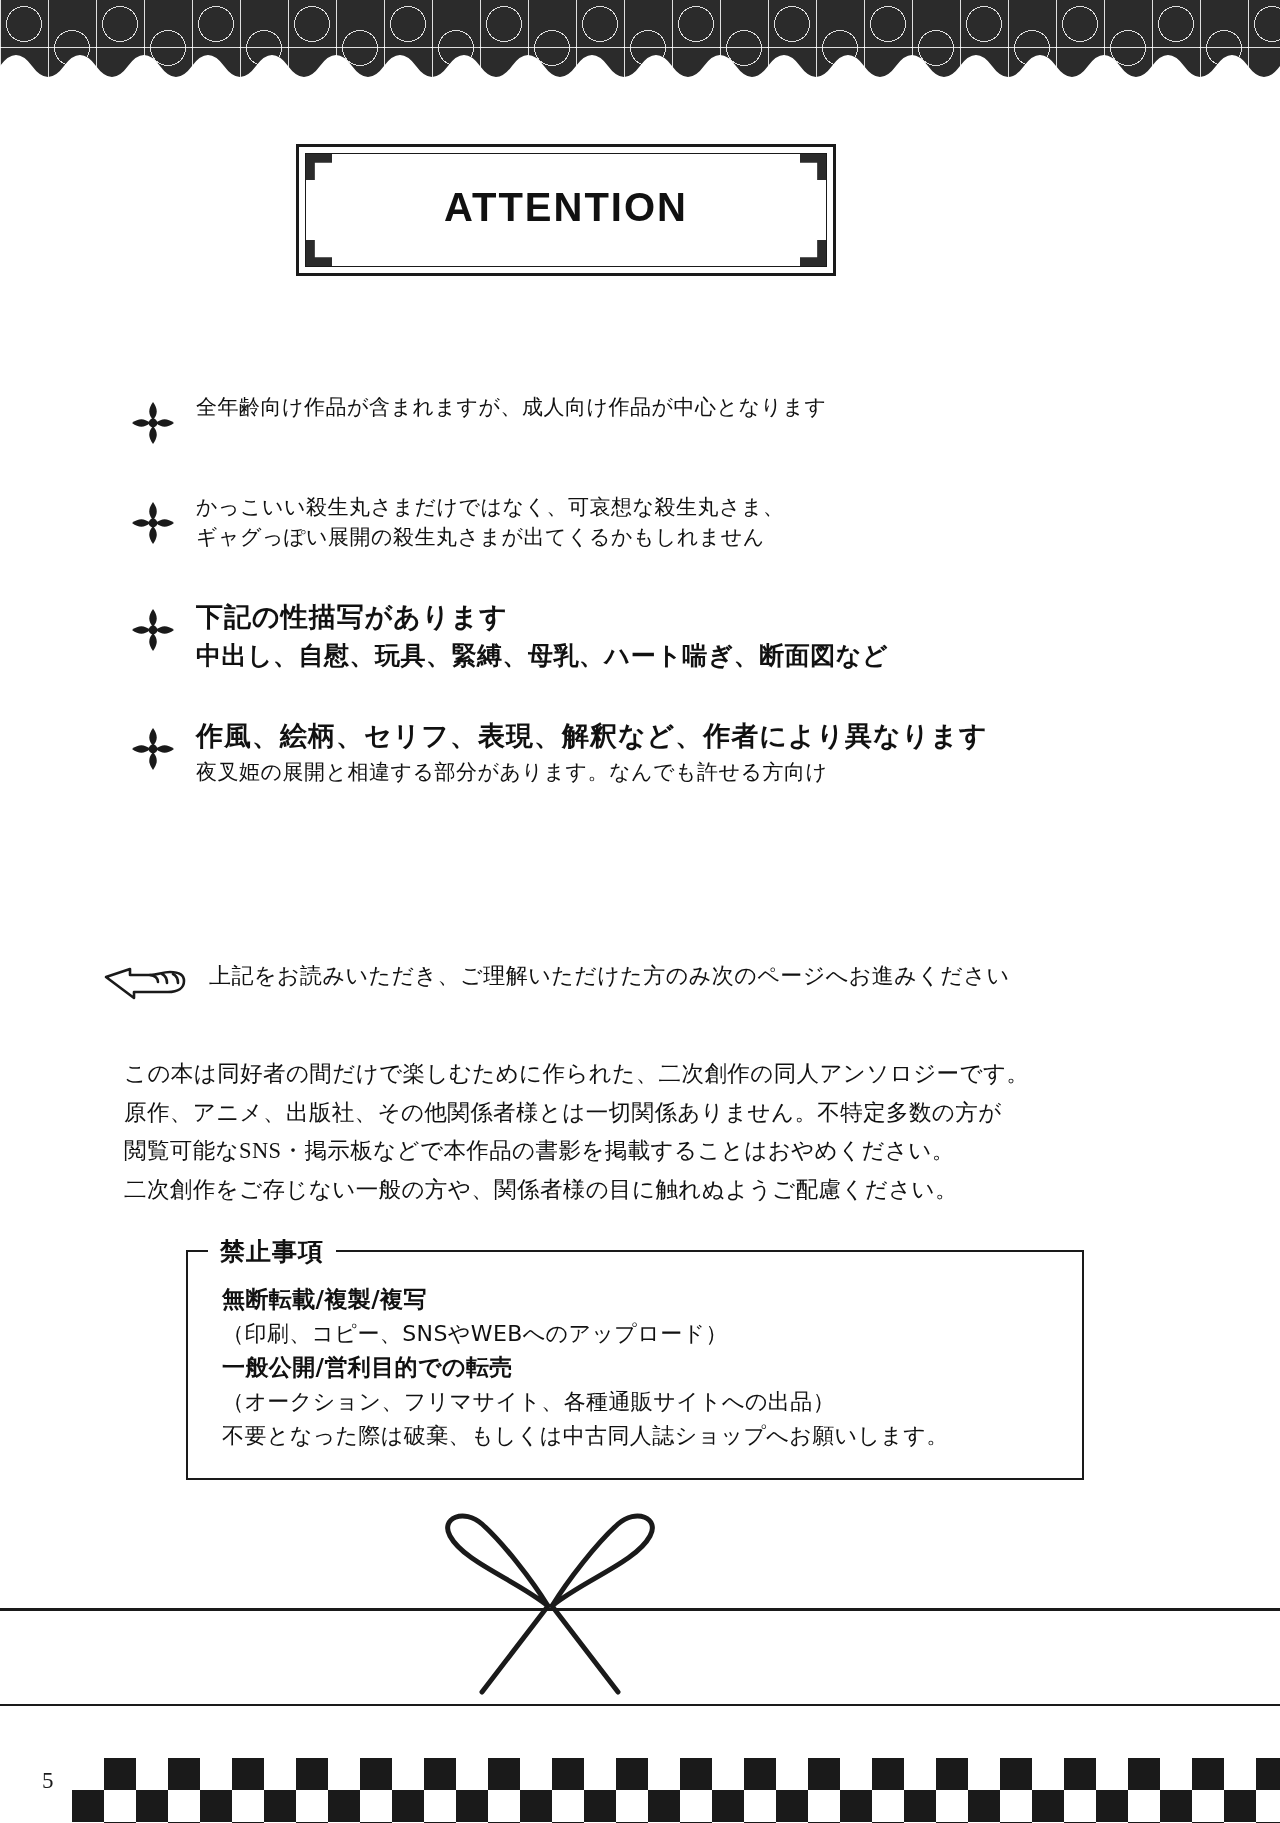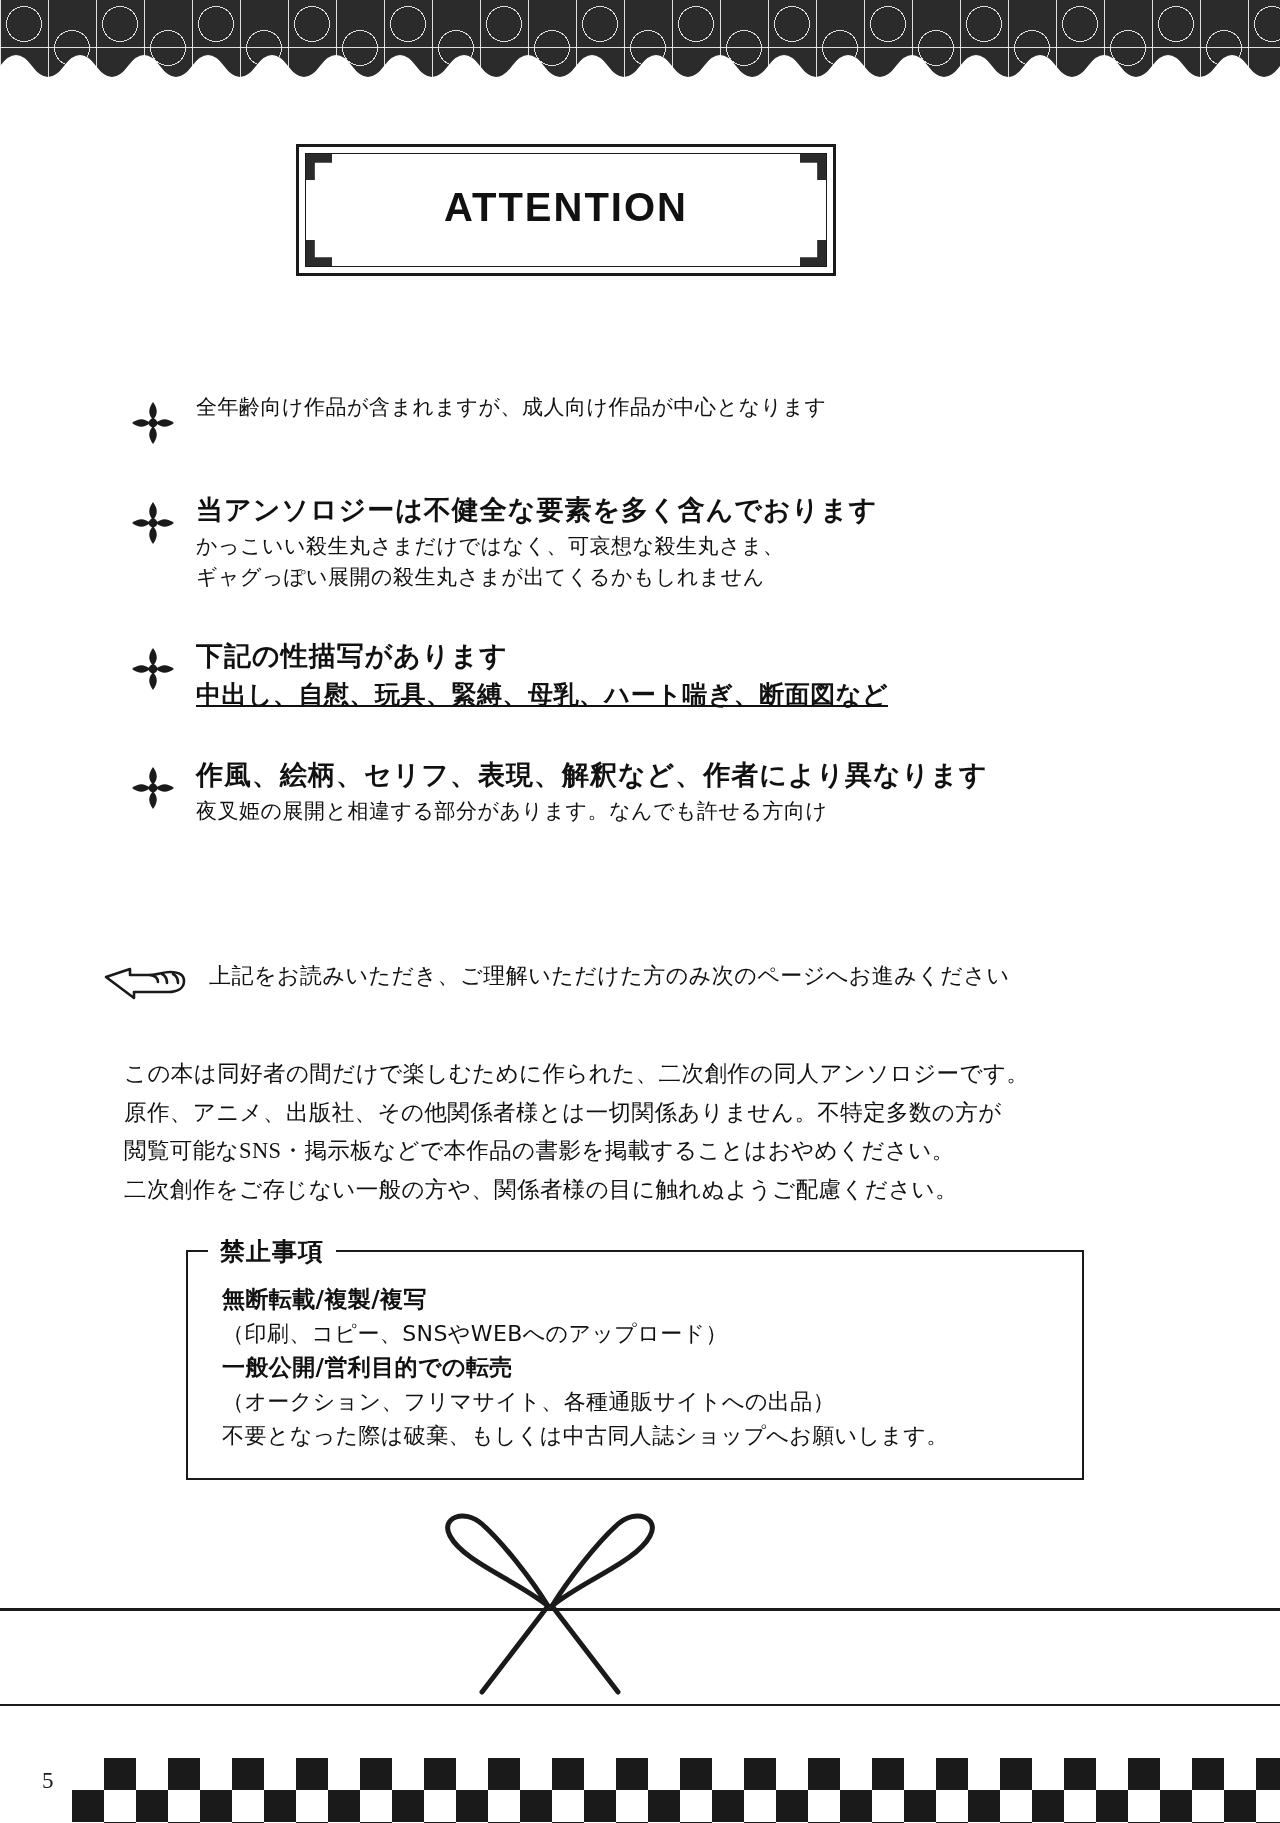--- a/index.html
+++ b/index.html
@@ -124,21 +124,20 @@
     line-height: 1.3;
     margin-bottom: 4px;
   }
   .notice-sub {
     font-size: 21px;
     font-family: "DejaVu Sans", sans-serif;
     letter-spacing: .5px;
     line-height: 1.45;
   }
   .notice-sub.underline {
-    text-decoration: underline;
     font-size: 25px;
     font-weight: bold;
   }
 
   .notice.n1 { margin-bottom: 46px; }
   .notice.n2 { margin-bottom: 46px; }
   .notice.n3 { margin-bottom: 44px; }
 
   
   .pointer-row {
@@ -289,21 +288,20 @@
     <svg class="flower" viewBox="0 0 46 46">
       <g fill="#1a1a1a">
         <path d="M23 2 C28 9 28 14 23 20 C18 14 18 9 23 2 Z"></path>
         <path d="M44 23 C37 28 32 28 26 23 C32 18 37 18 44 23 Z"></path>
         <path d="M23 44 C18 37 18 32 23 26 C28 32 28 37 23 44 Z"></path>
         <path d="M2 23 C9 18 14 18 20 23 C14 28 9 28 2 23 Z"></path>
         <circle cx="23" cy="23" r="4.4"></circle>
       </g>
     </svg>
     <div class="notice-body">
-      <div class="notice-head">当アンソロジーは不健全な要素を多く含んでおります</div>
       <div class="notice-sub">かっこいい殺生丸さまだけではなく、可哀想な殺生丸さま、</div>
       <div class="notice-sub">ギャグっぽい展開の殺生丸さまが出てくるかもしれません</div>
     </div>
   </div>
 
   <div class="notice n3">
     <svg class="flower" viewBox="0 0 46 46">
       <g fill="#1a1a1a">
         <path d="M23 2 C28 9 28 14 23 20 C18 14 18 9 23 2 Z"></path>
         <path d="M44 23 C37 28 32 28 26 23 C32 18 37 18 44 23 Z"></path>

